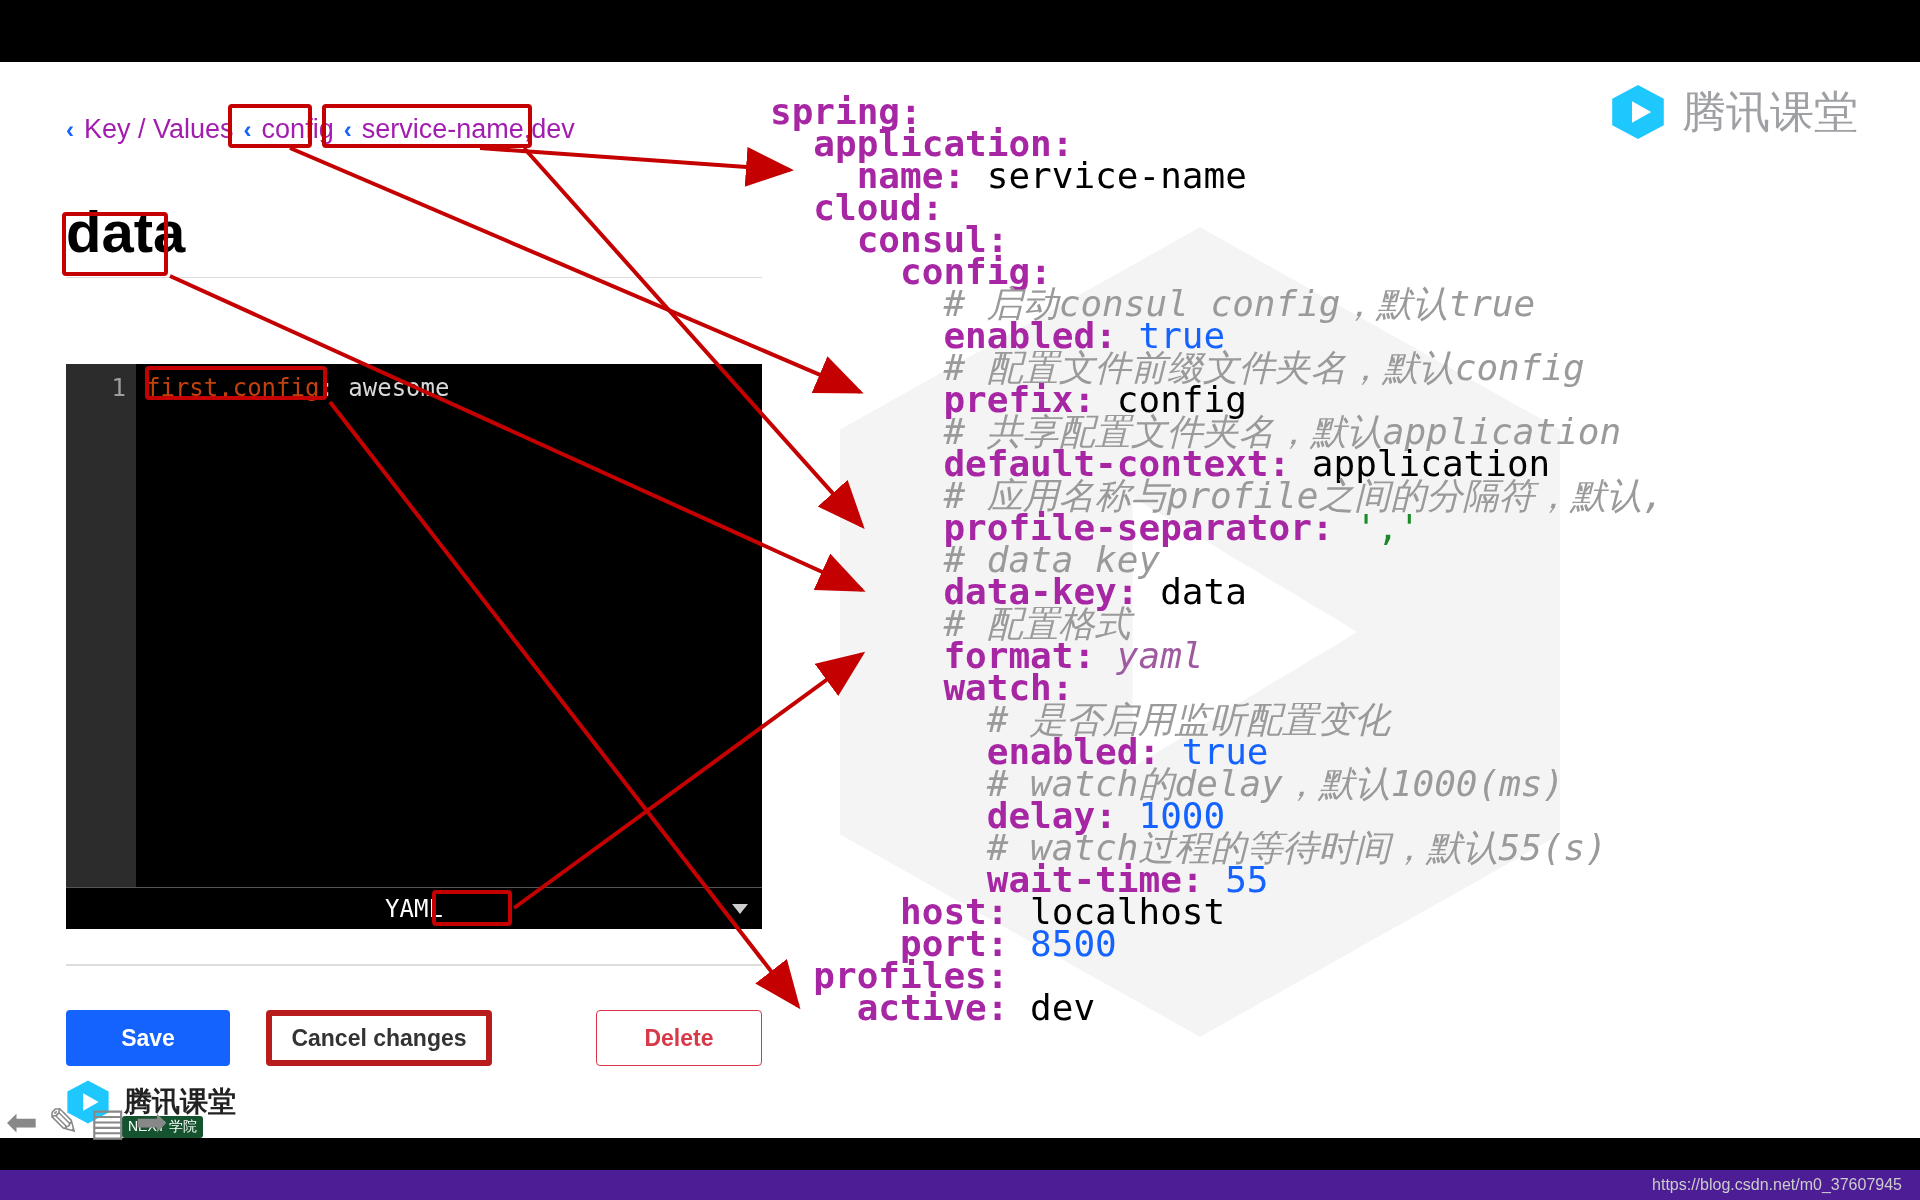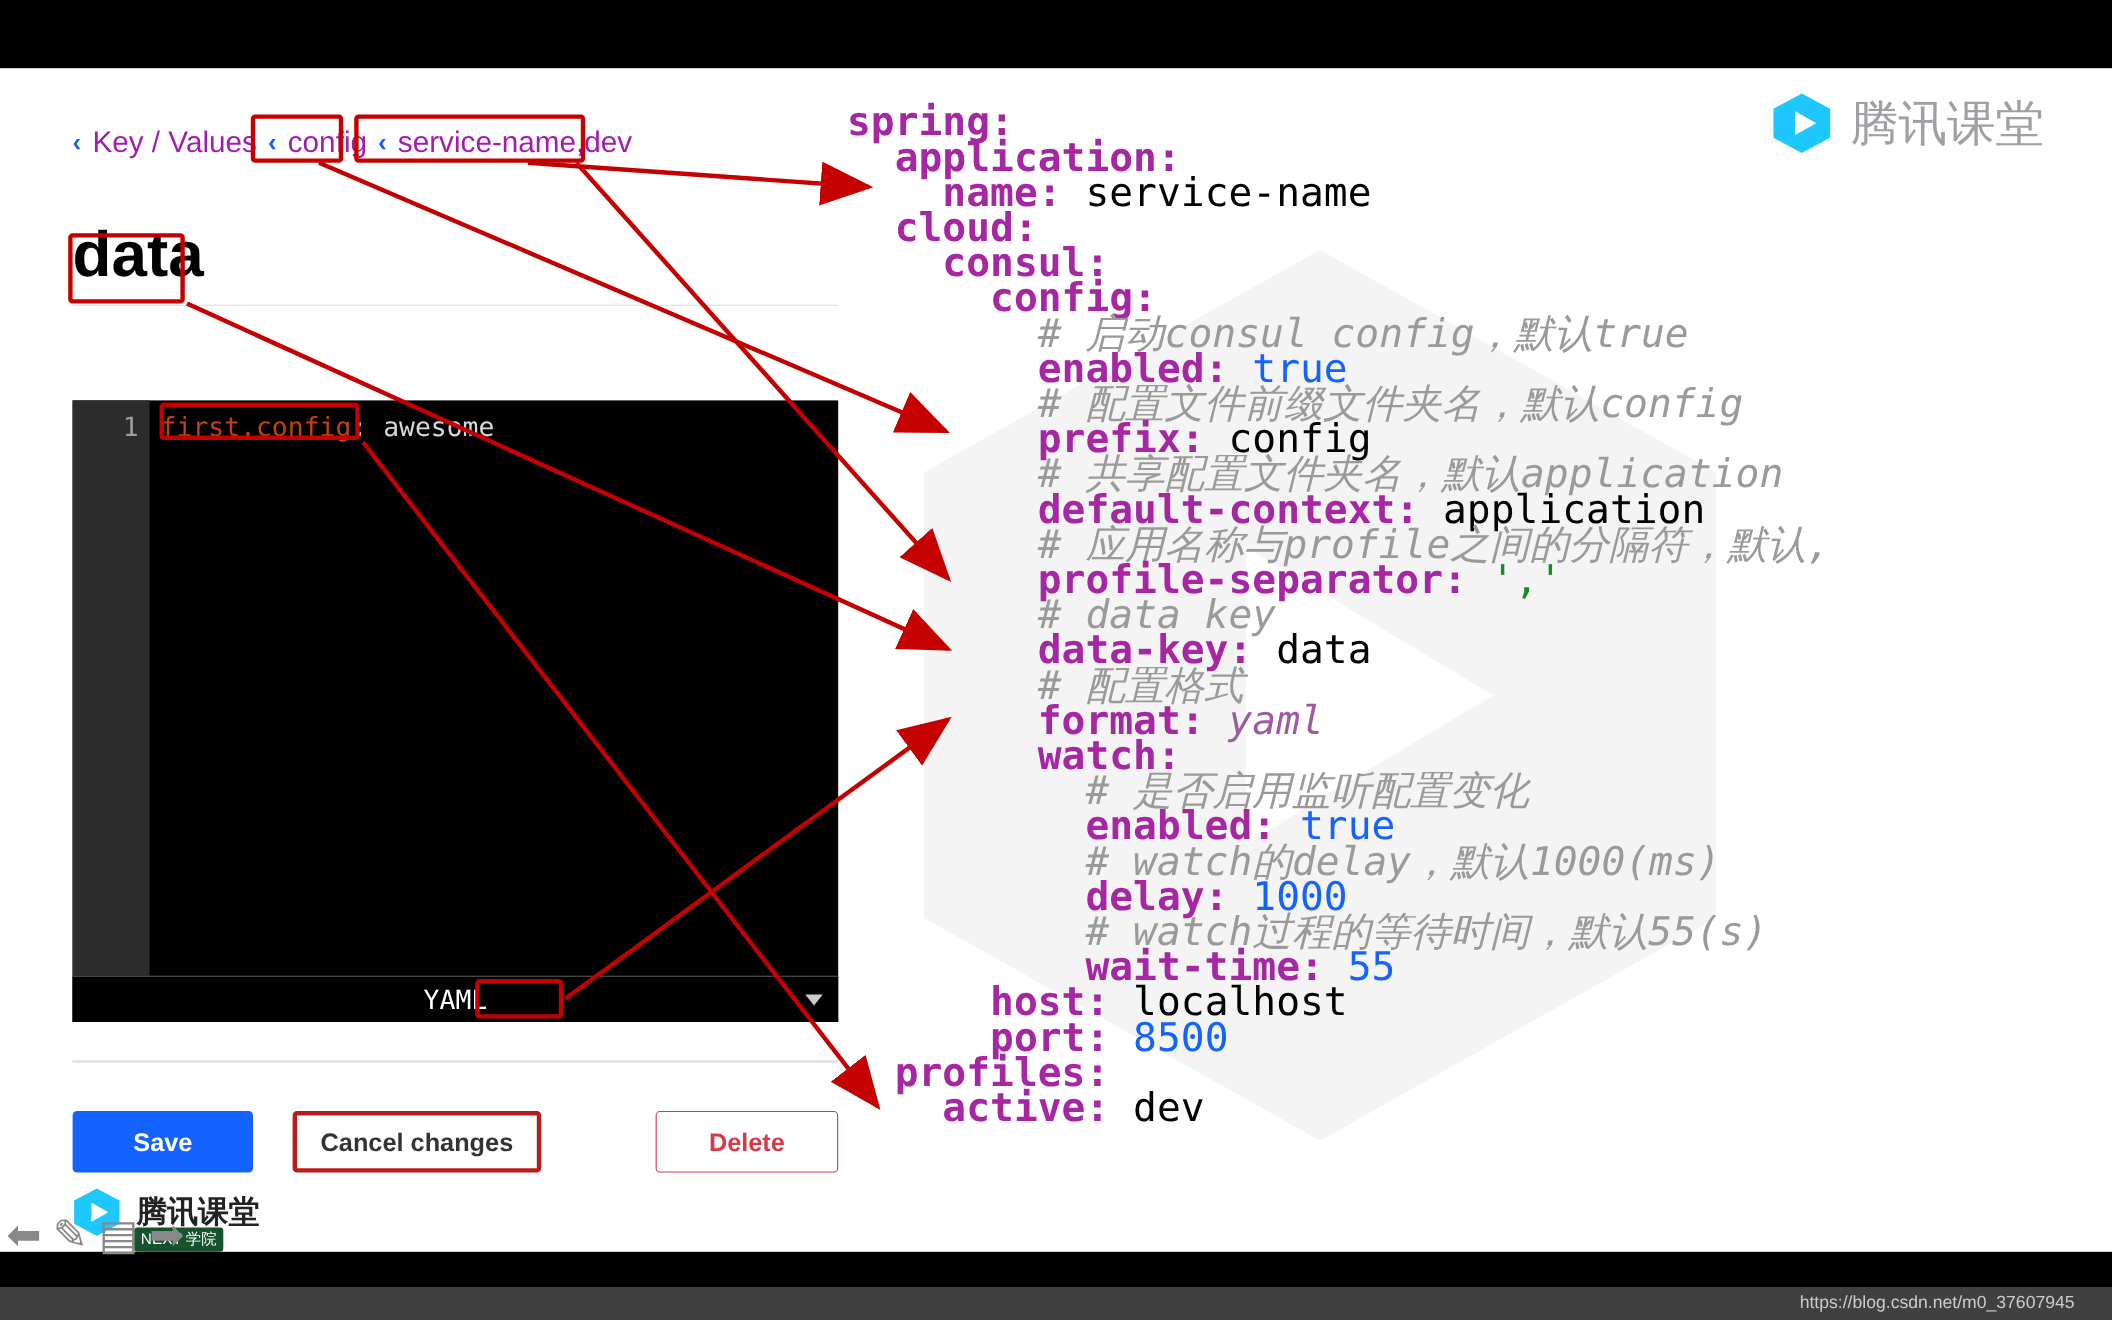--- a/index.html
+++ b/index.html
@@ -145,21 +145,21 @@
   gap: 36px;
 }
 .btn {
   height: 56px;
   display: flex; align-items: center; justify-content: center;
   font-size: 23px;
   border-radius: 4px;
   cursor: pointer;
 }
 .btn-save { width: 164px; background: #1563ff; color: #fff; font-weight: 600; }
-.btn-cancel { width: 226px; background: #fff; border: 4px solid #b91c1c; color: #333; font-weight: 600; }
+.btn-cancel { width: 226px; background: #fff; border: 6px solid #b91c1c; color: #333; font-weight: 600; }
 .btn-delete { width: 166px; background: #fff; border: 1px solid #d93848; color: #d93848; font-weight: 600; margin-left: auto; }
 
 
 .yaml {
   position: absolute;
   left: 770px;
   top: 34px;
   width: 780px;
   font-family: Menlo, Consolas, monospace;
   font-size: 36px;
@@ -218,24 +218,24 @@
   border-radius: 3px;
 }
 .hexlogo { width: 48px; height: 48px; position: relative; }
 .hexlogo.big { width: 60px; height: 60px; }
 .hexlogo svg { width: 100%; height: 100%; }
 
 
 .foot {
   position: absolute;
   left: 0; bottom: 0; width: 1920px; height: 30px;
-  background: #404040;
+  background: #4c1d95;
   color: #ccc;
   display: flex; align-items: center; justify-content: flex-end;
-  padding: 0 34px;
+  padding: 0 18px;
   font-size: 16px;
 }
 .navicons {
   position: absolute;
   left: 6px;
   top: 1100px;
   display: flex;
   gap: 10px;
   color: #888;
   font-size: 38px;

